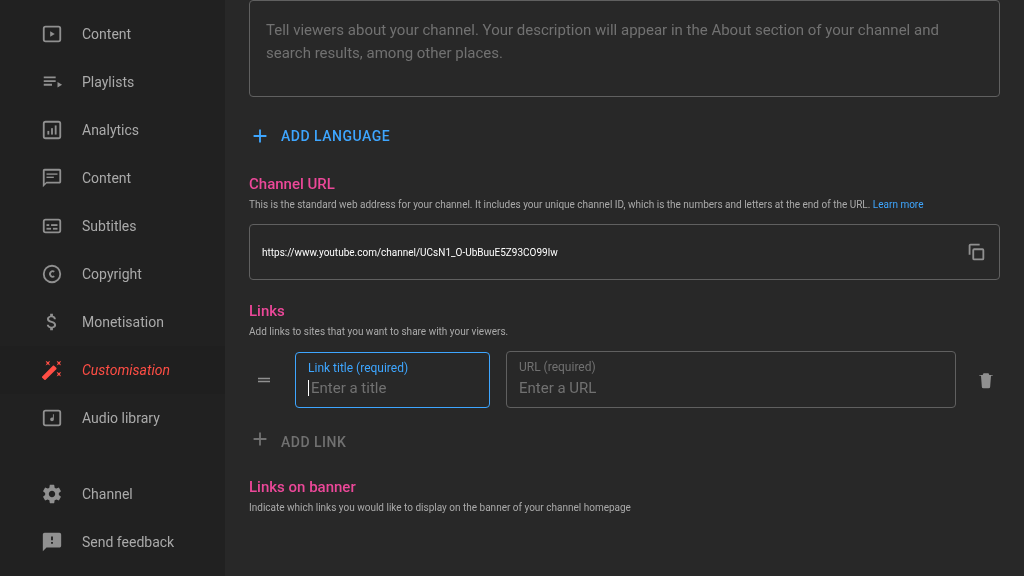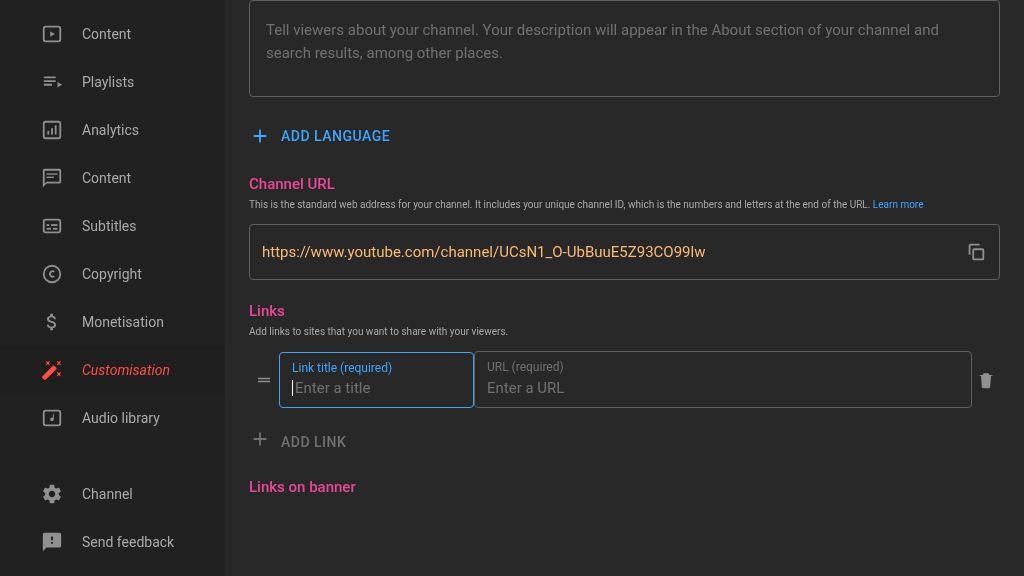--- a/index.html
+++ b/index.html
@@ -114,33 +114,33 @@
 }
 .url-box {
   display: flex;
   align-items: center;
   border: 1px solid #606060;
   border-radius: 4px;
   padding: 16px 12px;
 }
 .url-text {
   flex: 1;
-  font-size: 15px;
-  color: #fdba74;
+  font-size: 10px;
+  color: #ffffff;
 }
 .copy-icon {
   color: #909090;
   cursor: pointer;
   display: flex;
   align-items: center;
 }
 .links-row {
   display: flex;
   align-items: center;
-  gap: 0;
+  gap: 16px;
   margin-bottom: 14px;
 }
 .drag-handle {
   color: #909090;
   cursor: grab;
   display: flex;
   align-items: center;
   padding: 0 6px;
 }
 .input-box {
@@ -380,15 +380,16 @@
         <svg width="22" height="22" viewBox="0 0 24 24" fill="currentColor">
             <path d="M19 13h-6v6h-2v-6H5v-2h6V5h2v6h6v2z"></path>
           </svg>
       </span>
       <span>ADD LINK</span>
     </div>
   </div>
 
   <div class="section">
     <div class="section-title">Links on banner</div>
+    <div class="section-desc">Indicate which links you would like to display on the banner of your channel homepage</div>
 
   </div>
 </div>
 
 </body></html>

